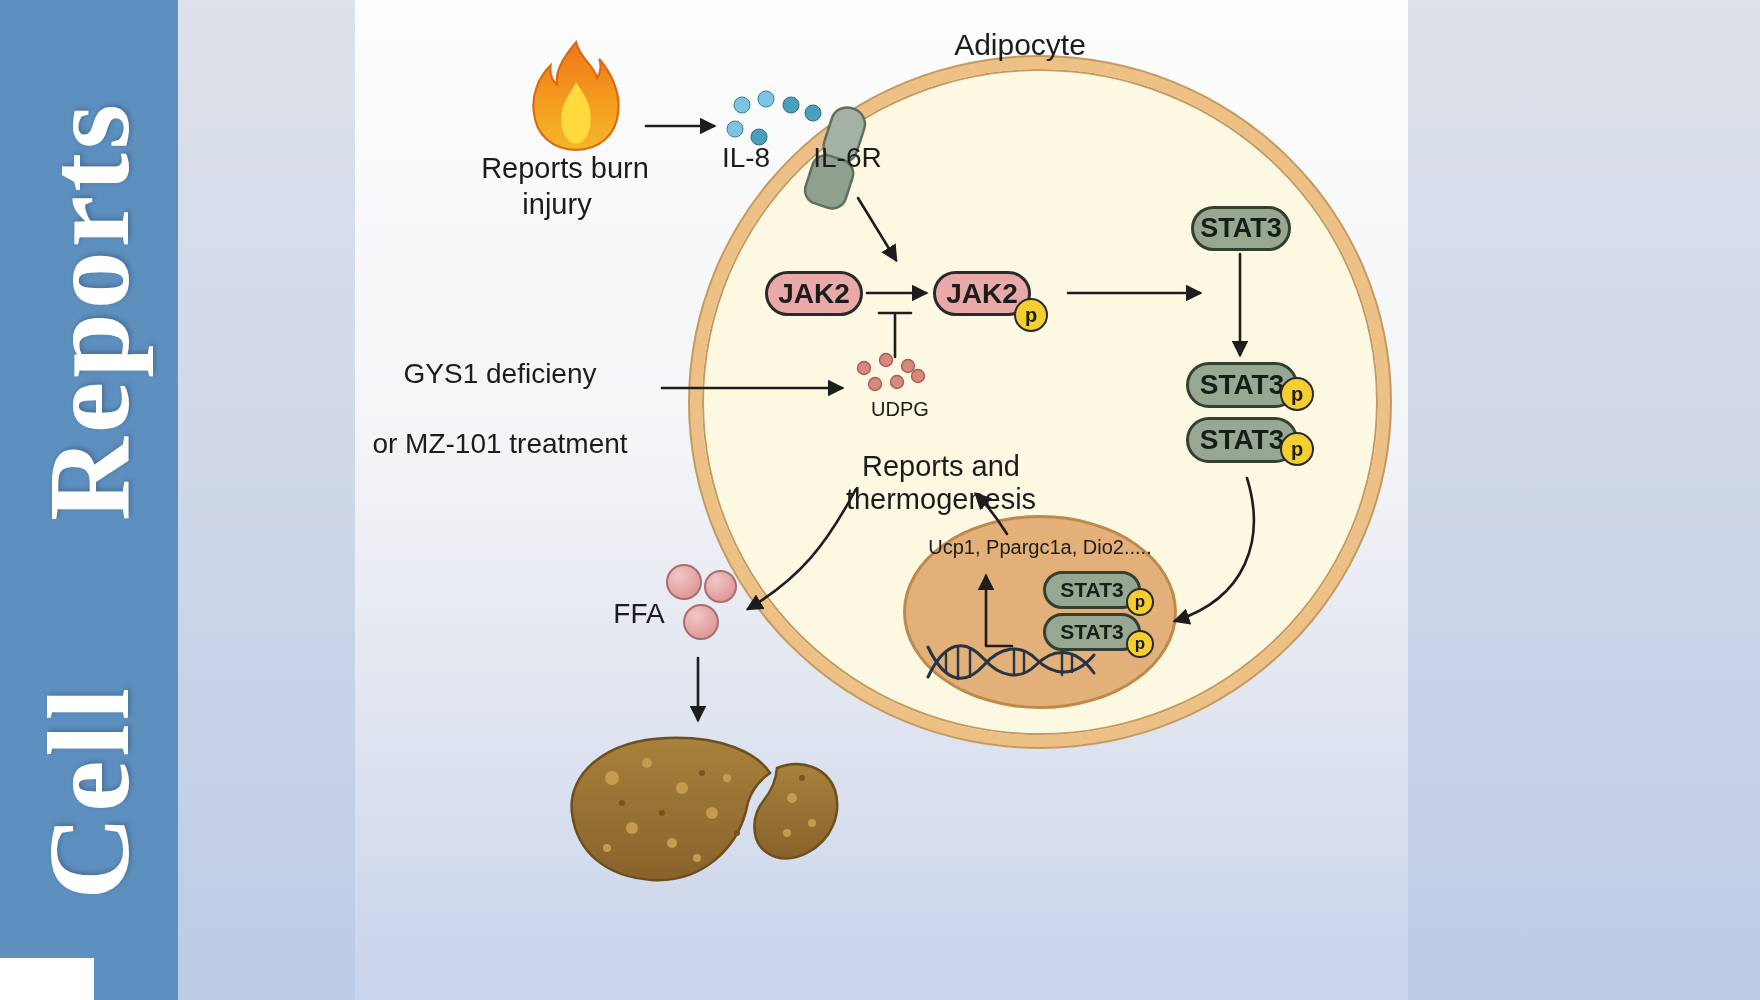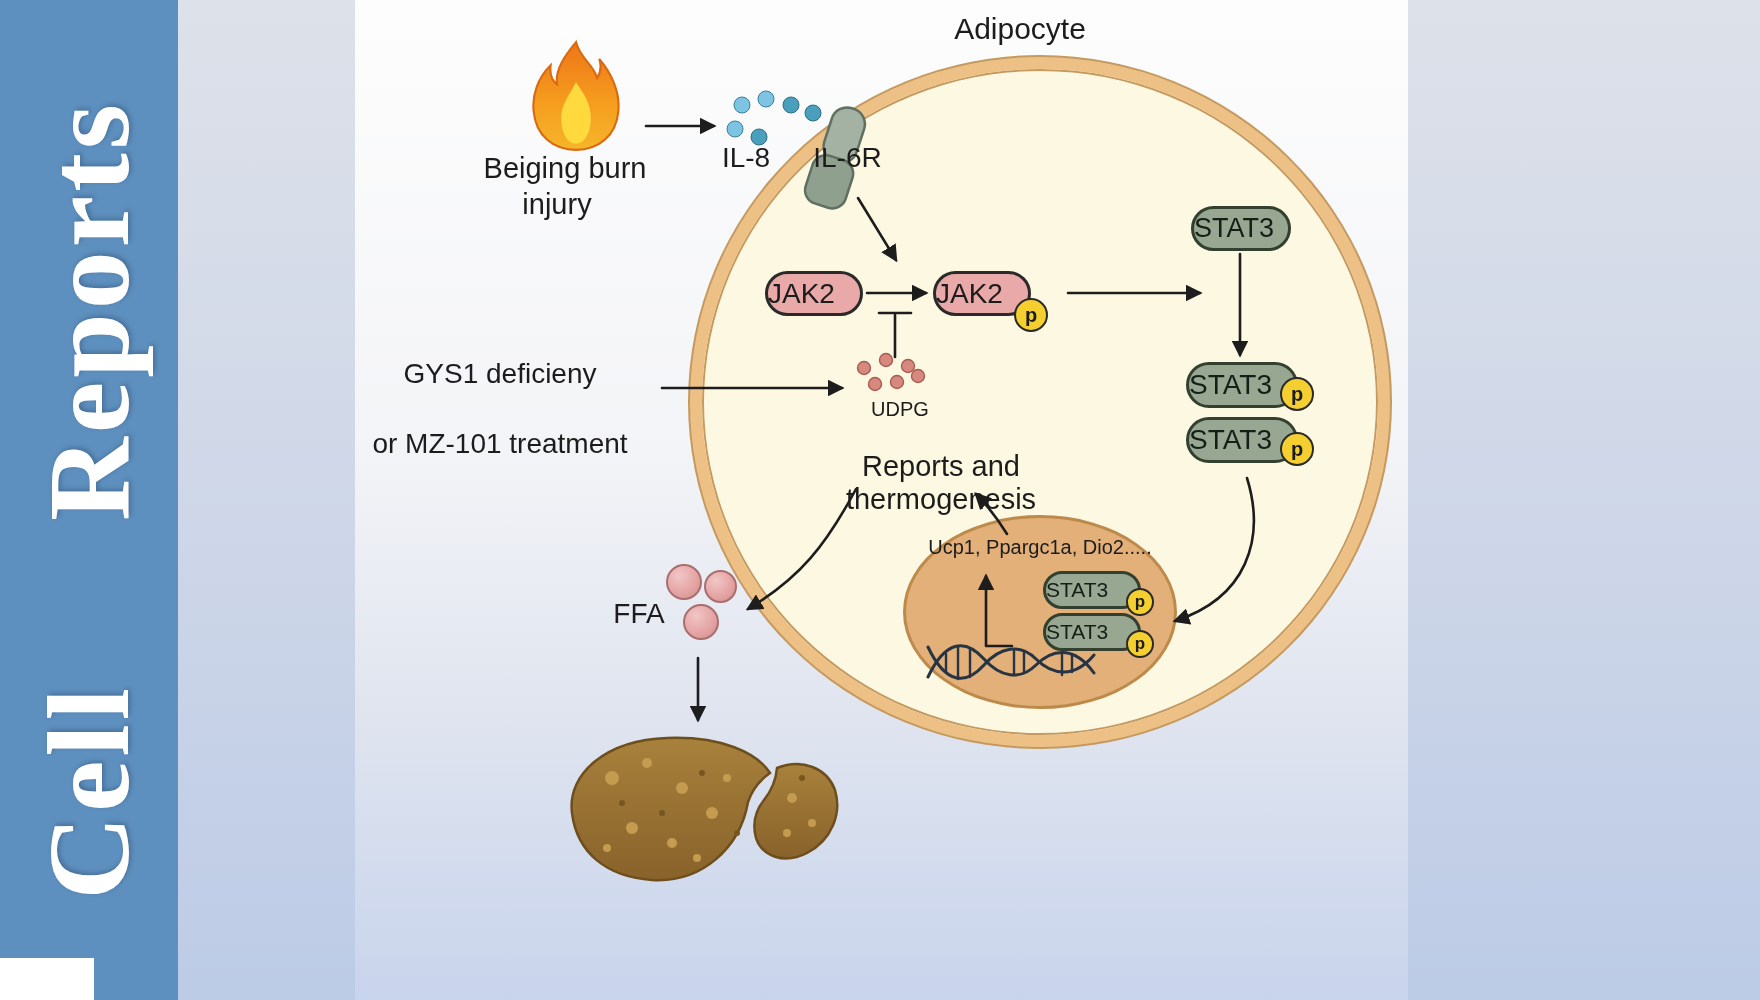--- a/index.html
+++ b/index.html
@@ -23,22 +23,22 @@
         background:linear-gradient(180deg,#fdfdfd 0%,#f3f4f7 45%,#dfe4ef 72%,#c8d4ec 100%);z-index:1;}
   
   .cell{left:690px;top:57px;width:700px;height:690px;border-radius:50%;
         background:var(--cell-fill,#fcf8e1);border:12px solid var(--cell-border,#edc186);
         box-shadow:0 0 0 2px var(--cell-ring,#c59a60), inset 0 0 0 2px var(--cell-ring,#c59a60);
         z-index:2;box-sizing:border-box;}
   .nucleus{left:903px;top:515px;width:274px;height:194px;border-radius:50%;
         background:var(--nucleus-fill,#e2b078);border:3px solid var(--nucleus-border,#bd8a4c);
         z-index:3;box-sizing:border-box;}
   
-  .pill{display:flex;align-items:center;justify-content:flex-start;
-        border:3px solid #2a2a2a;border-radius:23px;font-weight:400;z-index:6;box-sizing:border-box;}
+  .pill{display:flex;align-items:center;justify-content:center;
+        border:3px solid #2a2a2a;border-radius:23px;font-weight:700;z-index:6;box-sizing:border-box;}
   .jak2{background:var(--jak2-fill,#eaa9a9);}
   .stat3{background:var(--stat3-fill,#98a791);border-color:#33402f;color:#141f17;}
   .pbadge{position:absolute;border-radius:50%;background:var(--phospho-fill,#f4cf2f);
         border:2.5px solid #2a2a2a;display:flex;align-items:center;justify-content:center;
         font-weight:600;z-index:7;box-sizing:content-box;}
   .pbadge.big{width:30px;height:30px;font-size:20px;}
   .pbadge.sm{width:24px;height:24px;font-size:17px;}
   
   .il6-light{fill:var(--il6-dot-light,#7cc4e2);stroke:#3b7f9c;stroke-width:1;}
   .il6-dark{fill:var(--il6-dot-dark,#4a9fbd);stroke:#2e6e86;stroke-width:1;}
@@ -205,22 +205,22 @@
 <div class="abs pbadge sm" style="left:1126px;top:588px;">
     <span>p</span>
   </div>
 <div class="abs pill stat3" style="left:1043px;top:613px;width:98px;height:38px;font-size:21px;border-radius:19px;">
   <span>STAT3</span>
 </div>
 <div class="abs pbadge sm" style="left:1126px;top:630px;">
     <span>p</span>
   </div>
 
-<div class="abs lbl z7" style="left:920px;top:12px;width:200px;font-size:30px;">Adipocyte</div>
-<div class="abs lbl z7" style="left:440px;top:152px;width:250px;font-size:29px;">Beiging burn</div>
+<div class="abs lbl z7" style="left:920px;top:28px;width:200px;font-size:30px;">Adipocyte</div>
+<div class="abs lbl z7" style="left:440px;top:152px;width:250px;font-size:29px;">Reports burn</div>
 <div class="abs lbl z7" style="left:432px;top:188px;width:250px;font-size:29px;">injury</div>
 <div class="abs lbl z7" style="left:706px;top:142px;width:80px;font-size:28px;">IL-8</div>
 <div class="abs lbl z7" style="left:800px;top:142px;width:95px;font-size:28px;">IL-6R</div>
 <div class="abs lbl z7" style="left:360px;top:358px;width:280px;font-size:28px;">GYS1 deficieny</div>
 <div class="abs lbl z7" style="left:348px;top:392px;width:304px;font-size:28px;margin-top:36px;">or MZ-101 treatment</div>
 <div class="abs lbl z7" style="left:845px;top:398px;width:110px;font-size:20px;">UDPG</div>
 <div class="abs lbl z7" style="left:765px;top:450px;width:352px;font-size:29px;">Reports and thermogenesis</div>
 <div class="abs lbl z7" style="left:895px;top:536px;width:290px;font-size:20px;">Ucp1, Ppargc1a, Dio2.....</div>
 <div class="abs lbl z7" style="left:604px;top:598px;width:70px;font-size:28px;text-align:center;">FFA</div>
 

